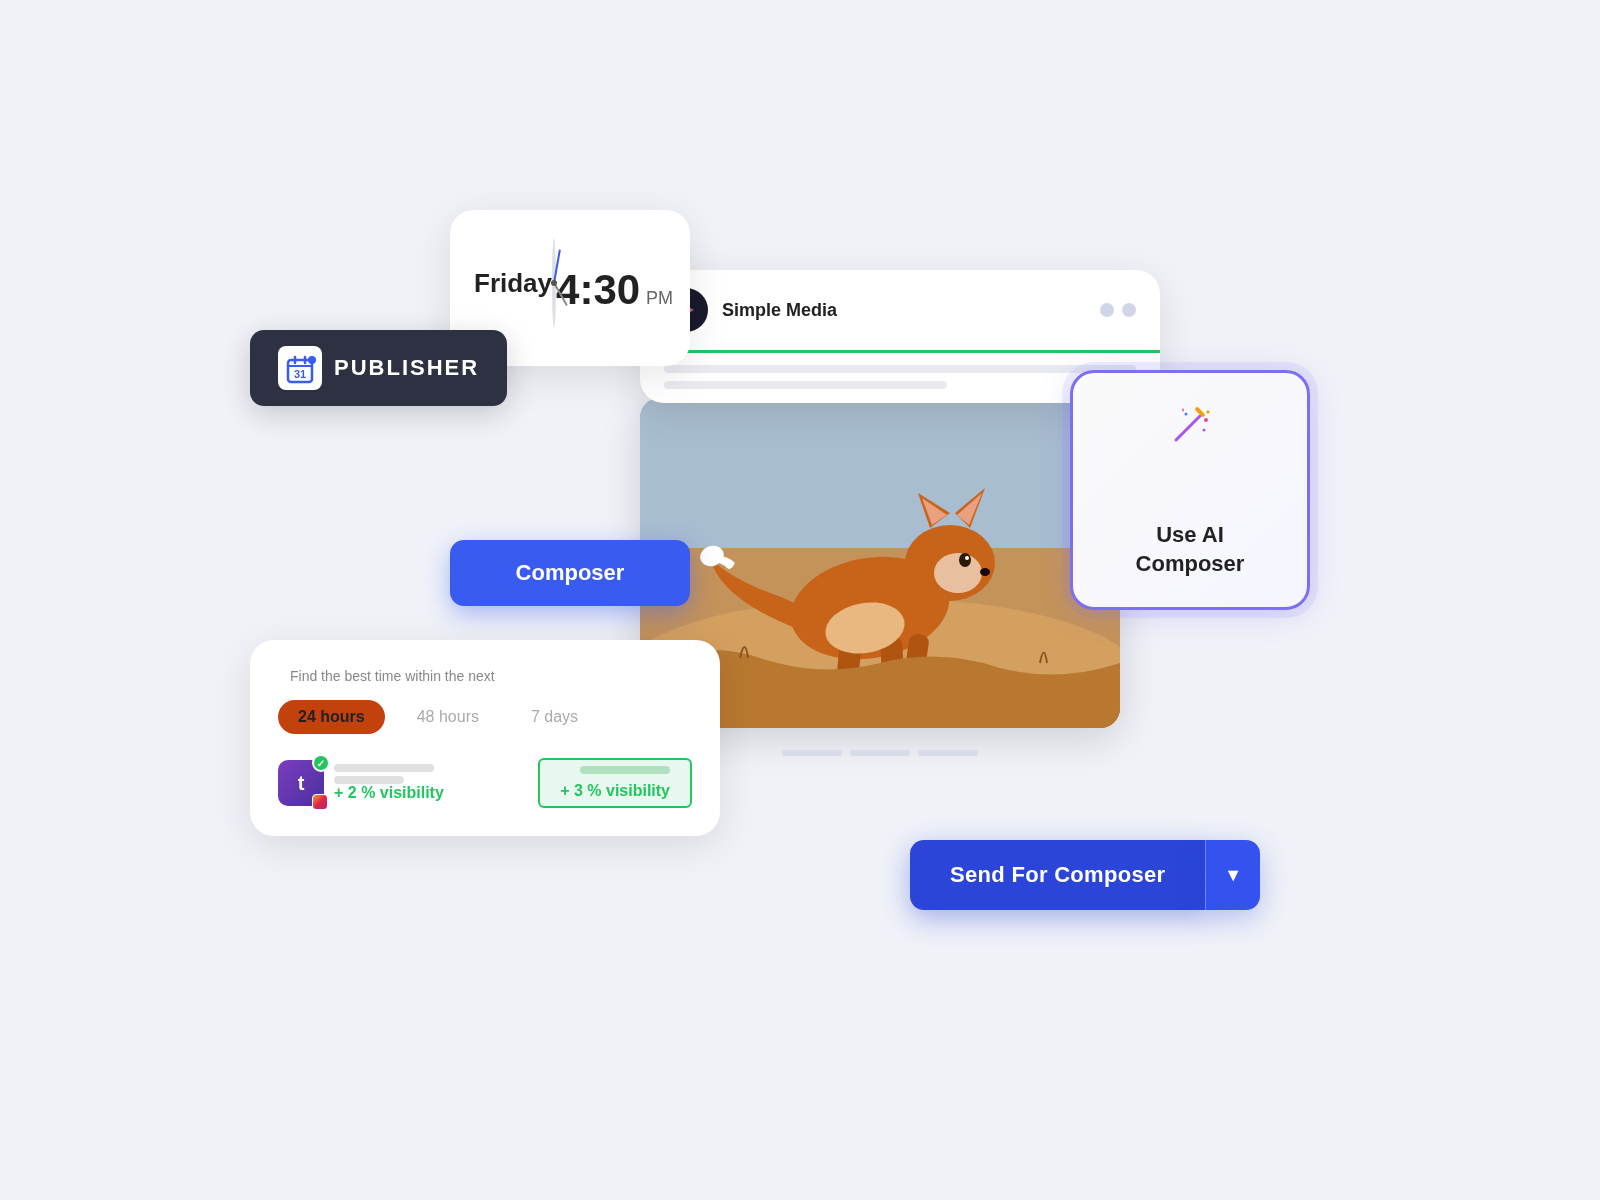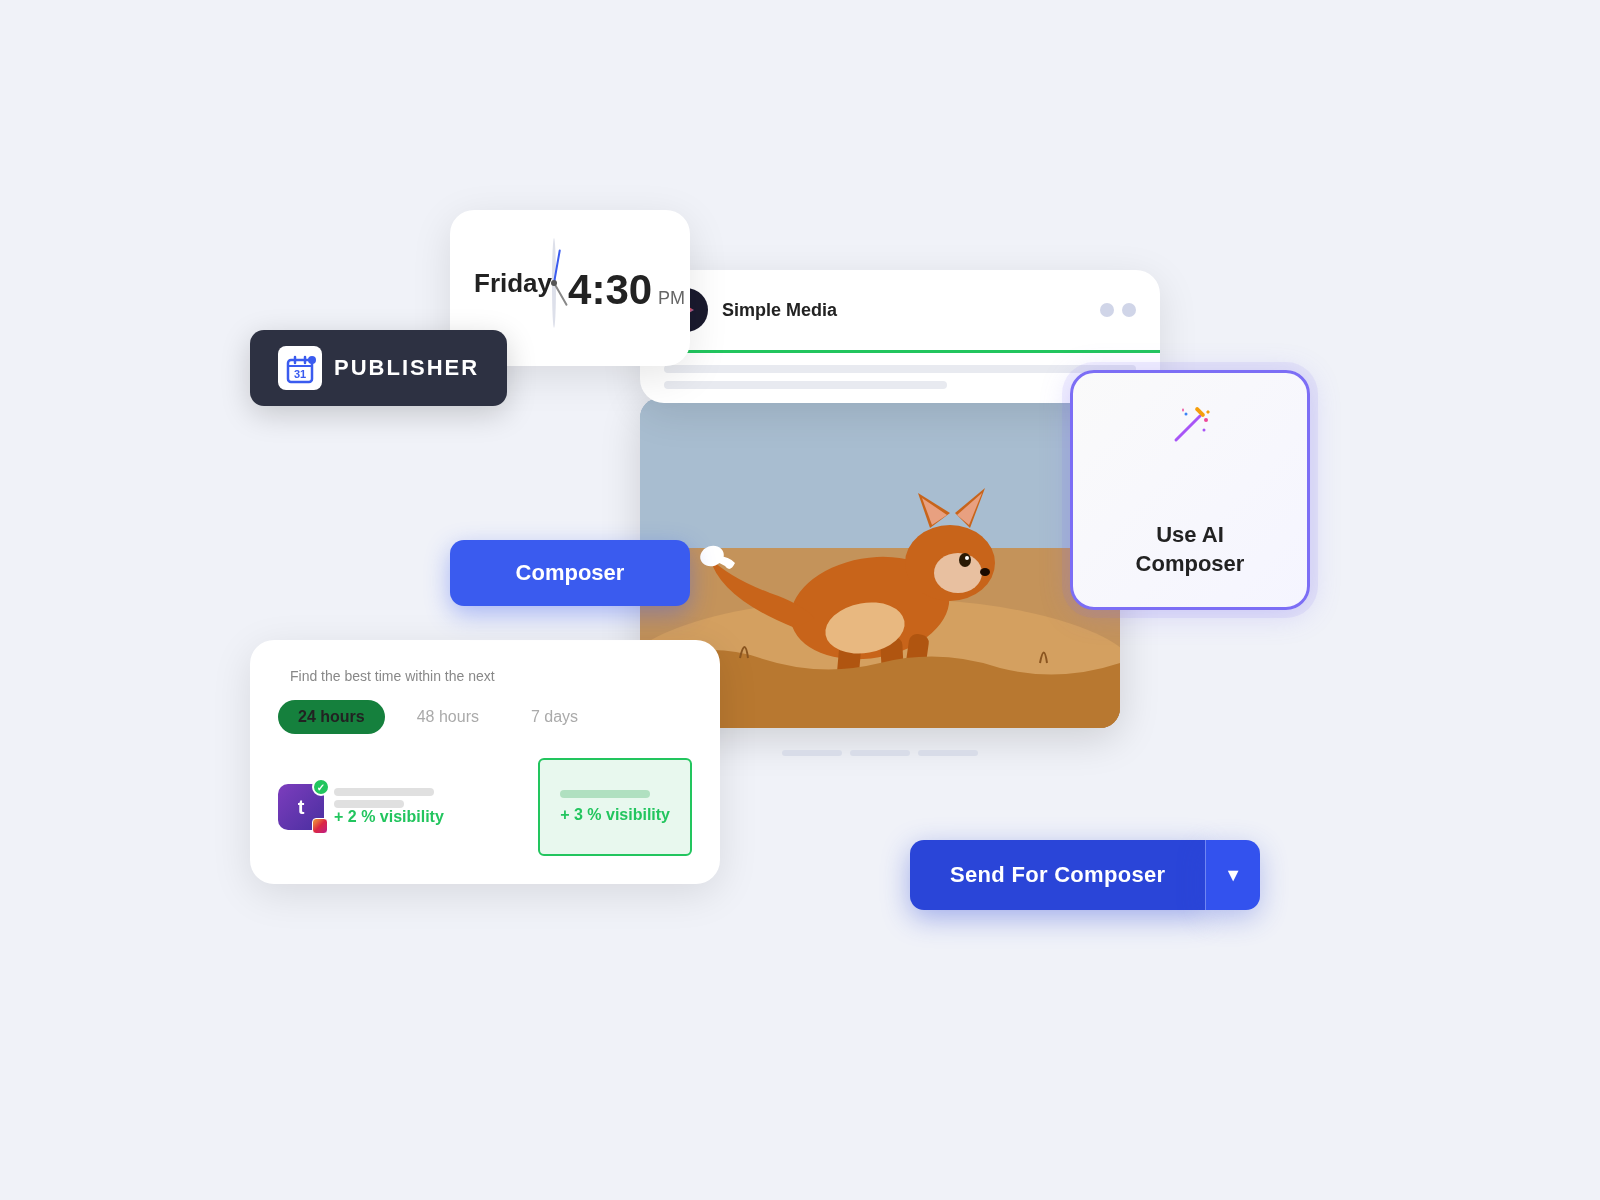--- a/index.html
+++ b/index.html
@@ -114,21 +114,20 @@
       background: #555;
       border-radius: 50%;
       top: 50%;
       left: 50%;
       transform: translate(-50%, -50%);
     }
     .clock-time {
       display: flex;
       align-items: baseline;
       gap: 6px;
-      margin-left: 12px;
     }
     .clock-time-big {
       font-size: 42px;
       font-weight: 700;
       color: #222;
     }
     .clock-time-ampm {
       font-size: 18px;
       font-weight: 500;
       color: #666;
@@ -177,21 +176,21 @@
       align-items: center;
     }
     .time-tab {
       padding: 8px 20px;
       border-radius: 20px;
       font-size: 16px;
       cursor: pointer;
       font-weight: 500;
     }
     .time-tab.active {
-      background: #15803d;
+      background: #c2410c;
       color: #222;
       font-weight: 700;
     }
     .time-tab.inactive {
       background: none;
       color: #aaa;
     }
     .visibility-row {
       display: flex;
       gap: 14px;
@@ -260,24 +259,24 @@
     .vis-pct {
       font-size: 16px;
       font-weight: 700;
       color: #22c55e;
     }
 
     .vis-item-right {
       background: #e8f8ee;
       border: 2px solid #22c55e;
       border-radius: 6px;
-      padding: 30px 20px;
+      padding: 6px 20px;
       display: flex;
       flex-direction: column;
-      align-items: flex-start;
+      align-items: flex-end;
       min-width: 150px;
     }
     .vis-bar-right {
       height: 8px;
       background: #b0e0c0;
       border-radius: 4px;
       width: 90px;
       margin-bottom: 8px;
     }
     .vis-pct-right {

